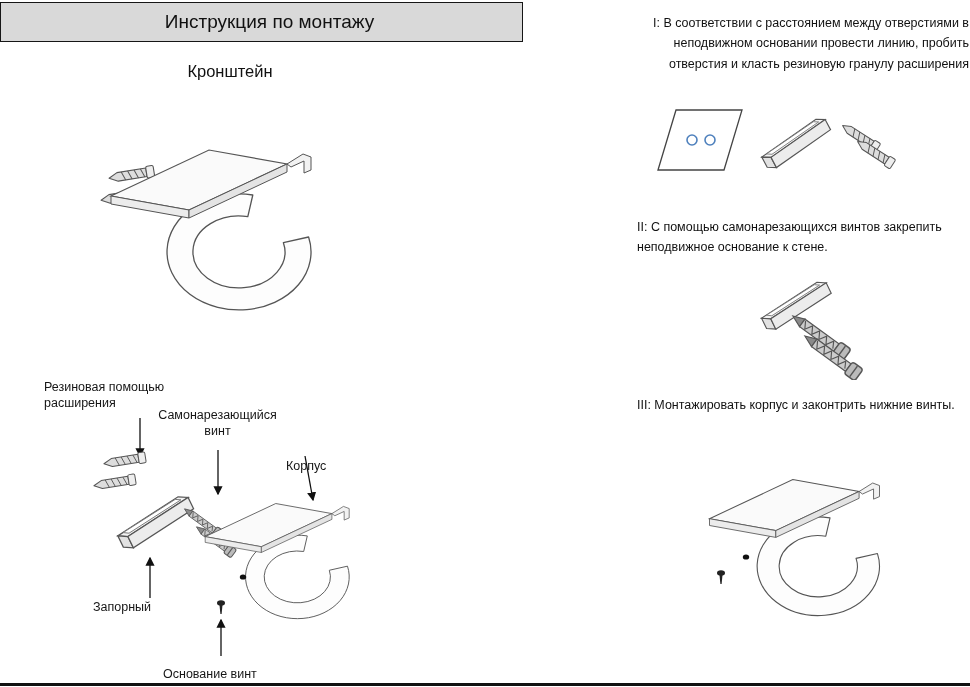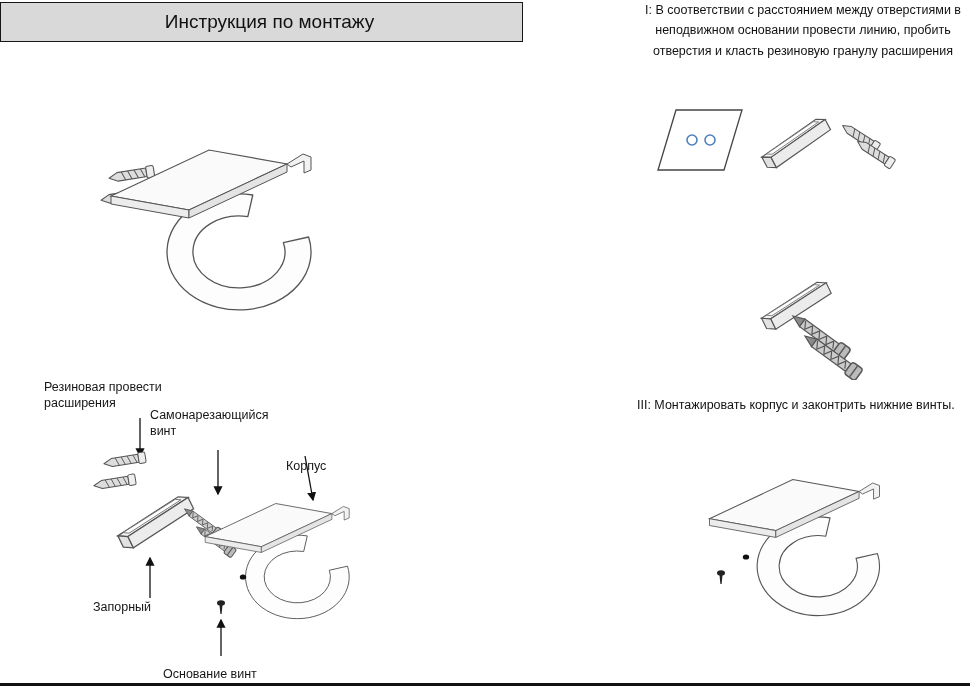--- a/index.html
+++ b/index.html
@@ -50,29 +50,30 @@
     </g>
   </defs>
 </svg>
 
 <div class="page">
 
   <div class="title-box">
     <span>Инструкция по монтажу</span>
   </div>
 
+  <div class="subtitle">Кронштейн</div>
 
   <svg class="abs" style="left:95px;top:128px" width="250" height="195" viewBox="0 0 250 195">
     <use href="#sym-anchor" transform="translate(12,44) rotate(-9) scale(1.08)"></use>
     <use href="#sym-anchor" transform="translate(4,66) rotate(-9) scale(1.08)"></use>
     <use href="#sym-bracket" transform="translate(6,6)"></use>
   </svg>
 
-  <div class="label" style="left:44px;top:379px;width:125px">Резиновая провести расширения</div>
-  <div class="label" style="left:150px;top:407px;width:135px;text-align:left">Самонарезающийся винт</div>
+  <div class="label" style="left:44px;top:379px;width:125px">Резиновая помощью расширения</div>
+  <div class="label" style="left:150px;top:407px;width:135px;text-align:center">Самонарезающийся винт</div>
   <div class="label" style="left:286px;top:458px;width:60px">Корпус</div>
   <div class="label" style="left:93px;top:599px;width:90px">Запорный</div>
   <div class="label" style="left:163px;top:666px;width:110px">Основание винт</div>
 
   <svg class="abs" style="left:40px;top:408px" width="350" height="260" viewBox="0 0 350 260">
     <line x1="100" y1="10" x2="100" y2="48" stroke="#111" stroke-width="1.3" marker-end="url(#ah)"></line>
     <line x1="178" y1="42" x2="178" y2="86" stroke="#111" stroke-width="1.3" marker-end="url(#ah)"></line>
     <line x1="265" y1="48" x2="273" y2="92" stroke="#111" stroke-width="1.3" marker-end="url(#ah)"></line>
     <line x1="110" y1="190" x2="110" y2="150" stroke="#111" stroke-width="1.3" marker-end="url(#ah)"></line>
     <line x1="181" y1="248" x2="181" y2="212" stroke="#111" stroke-width="1.3" marker-end="url(#ah)"></line>
@@ -83,31 +84,32 @@
     <use href="#sym-screw" transform="translate(148,96) rotate(36)"></use>
     <use href="#sym-screw" transform="translate(160,114) rotate(36)"></use>
     <use href="#sym-bracket" transform="translate(158,84) scale(0.72)"></use>
     <ellipse cx="203" cy="169" rx="3.2" ry="2.6" fill="#111"></ellipse>
     <g transform="translate(177,192)">
       <ellipse cx="4" cy="3" rx="4" ry="2.8" fill="#222"></ellipse>
       <path d="M2.5,5 L5.5,5 L4.6,14 L3.4,14 Z" fill="#222"></path>
     </g>
   </svg>
 
-  <div class="step-text" style="left:637px;top:0;width:332px;text-align:center">I: В соответствии с расстоянием между отверстиями в неподвижном основании провести линию, пробить отверстия и класть резиновую гранулу расширения</div>
+  <div class="step-text" style="left:637px;top:13px;width:332px;text-align:right">I: В соответствии с расстоянием между отверстиями в неподвижном основании провести линию, пробить отверстия и класть резиновую гранулу расширения</div>
 
   <svg class="abs" style="left:650px;top:100px" width="300" height="85" viewBox="0 0 300 85">
     <polygon points="8,70 26,10 92,10 74,70" fill="#ffffff" stroke="#444" stroke-width="1.3"></polygon>
     <circle cx="42" cy="40" r="5" fill="none" stroke-width="1.6" stroke="#4f81bd"></circle>
     <circle cx="60" cy="40" r="5" fill="none" stroke-width="1.6" stroke="#4f81bd"></circle>
     <use href="#sym-base" transform="translate(108,50) rotate(-28) scale(1.15)"></use>
     <use href="#sym-anchor" transform="translate(195,20) rotate(33)"></use>
     <use href="#sym-anchor" transform="translate(210,36) rotate(33)"></use>
   </svg>
 
+  <div class="step-text" style="left:637px;top:217px;width:332px">II: С помощью самонарезающихся винтов закрепить неподвижное основание к стене.</div>
 
   <svg class="abs" style="left:700px;top:275px" width="230" height="105" viewBox="0 0 230 105">
     <use href="#sym-base" transform="translate(58,36) rotate(-26) scale(1.15)"></use>
     <use href="#sym-screw" transform="translate(98,34) rotate(36) scale(1.45)"></use>
     <use href="#sym-screw" transform="translate(110,54) rotate(36) scale(1.45)"></use>
   </svg>
 
   <div class="step-text" style="left:637px;top:395px;width:340px">III: Монтажировать корпус и законтрить нижние винты.</div>
 
   <svg class="abs" style="left:665px;top:462px" width="300" height="185" viewBox="0 0 300 185">

